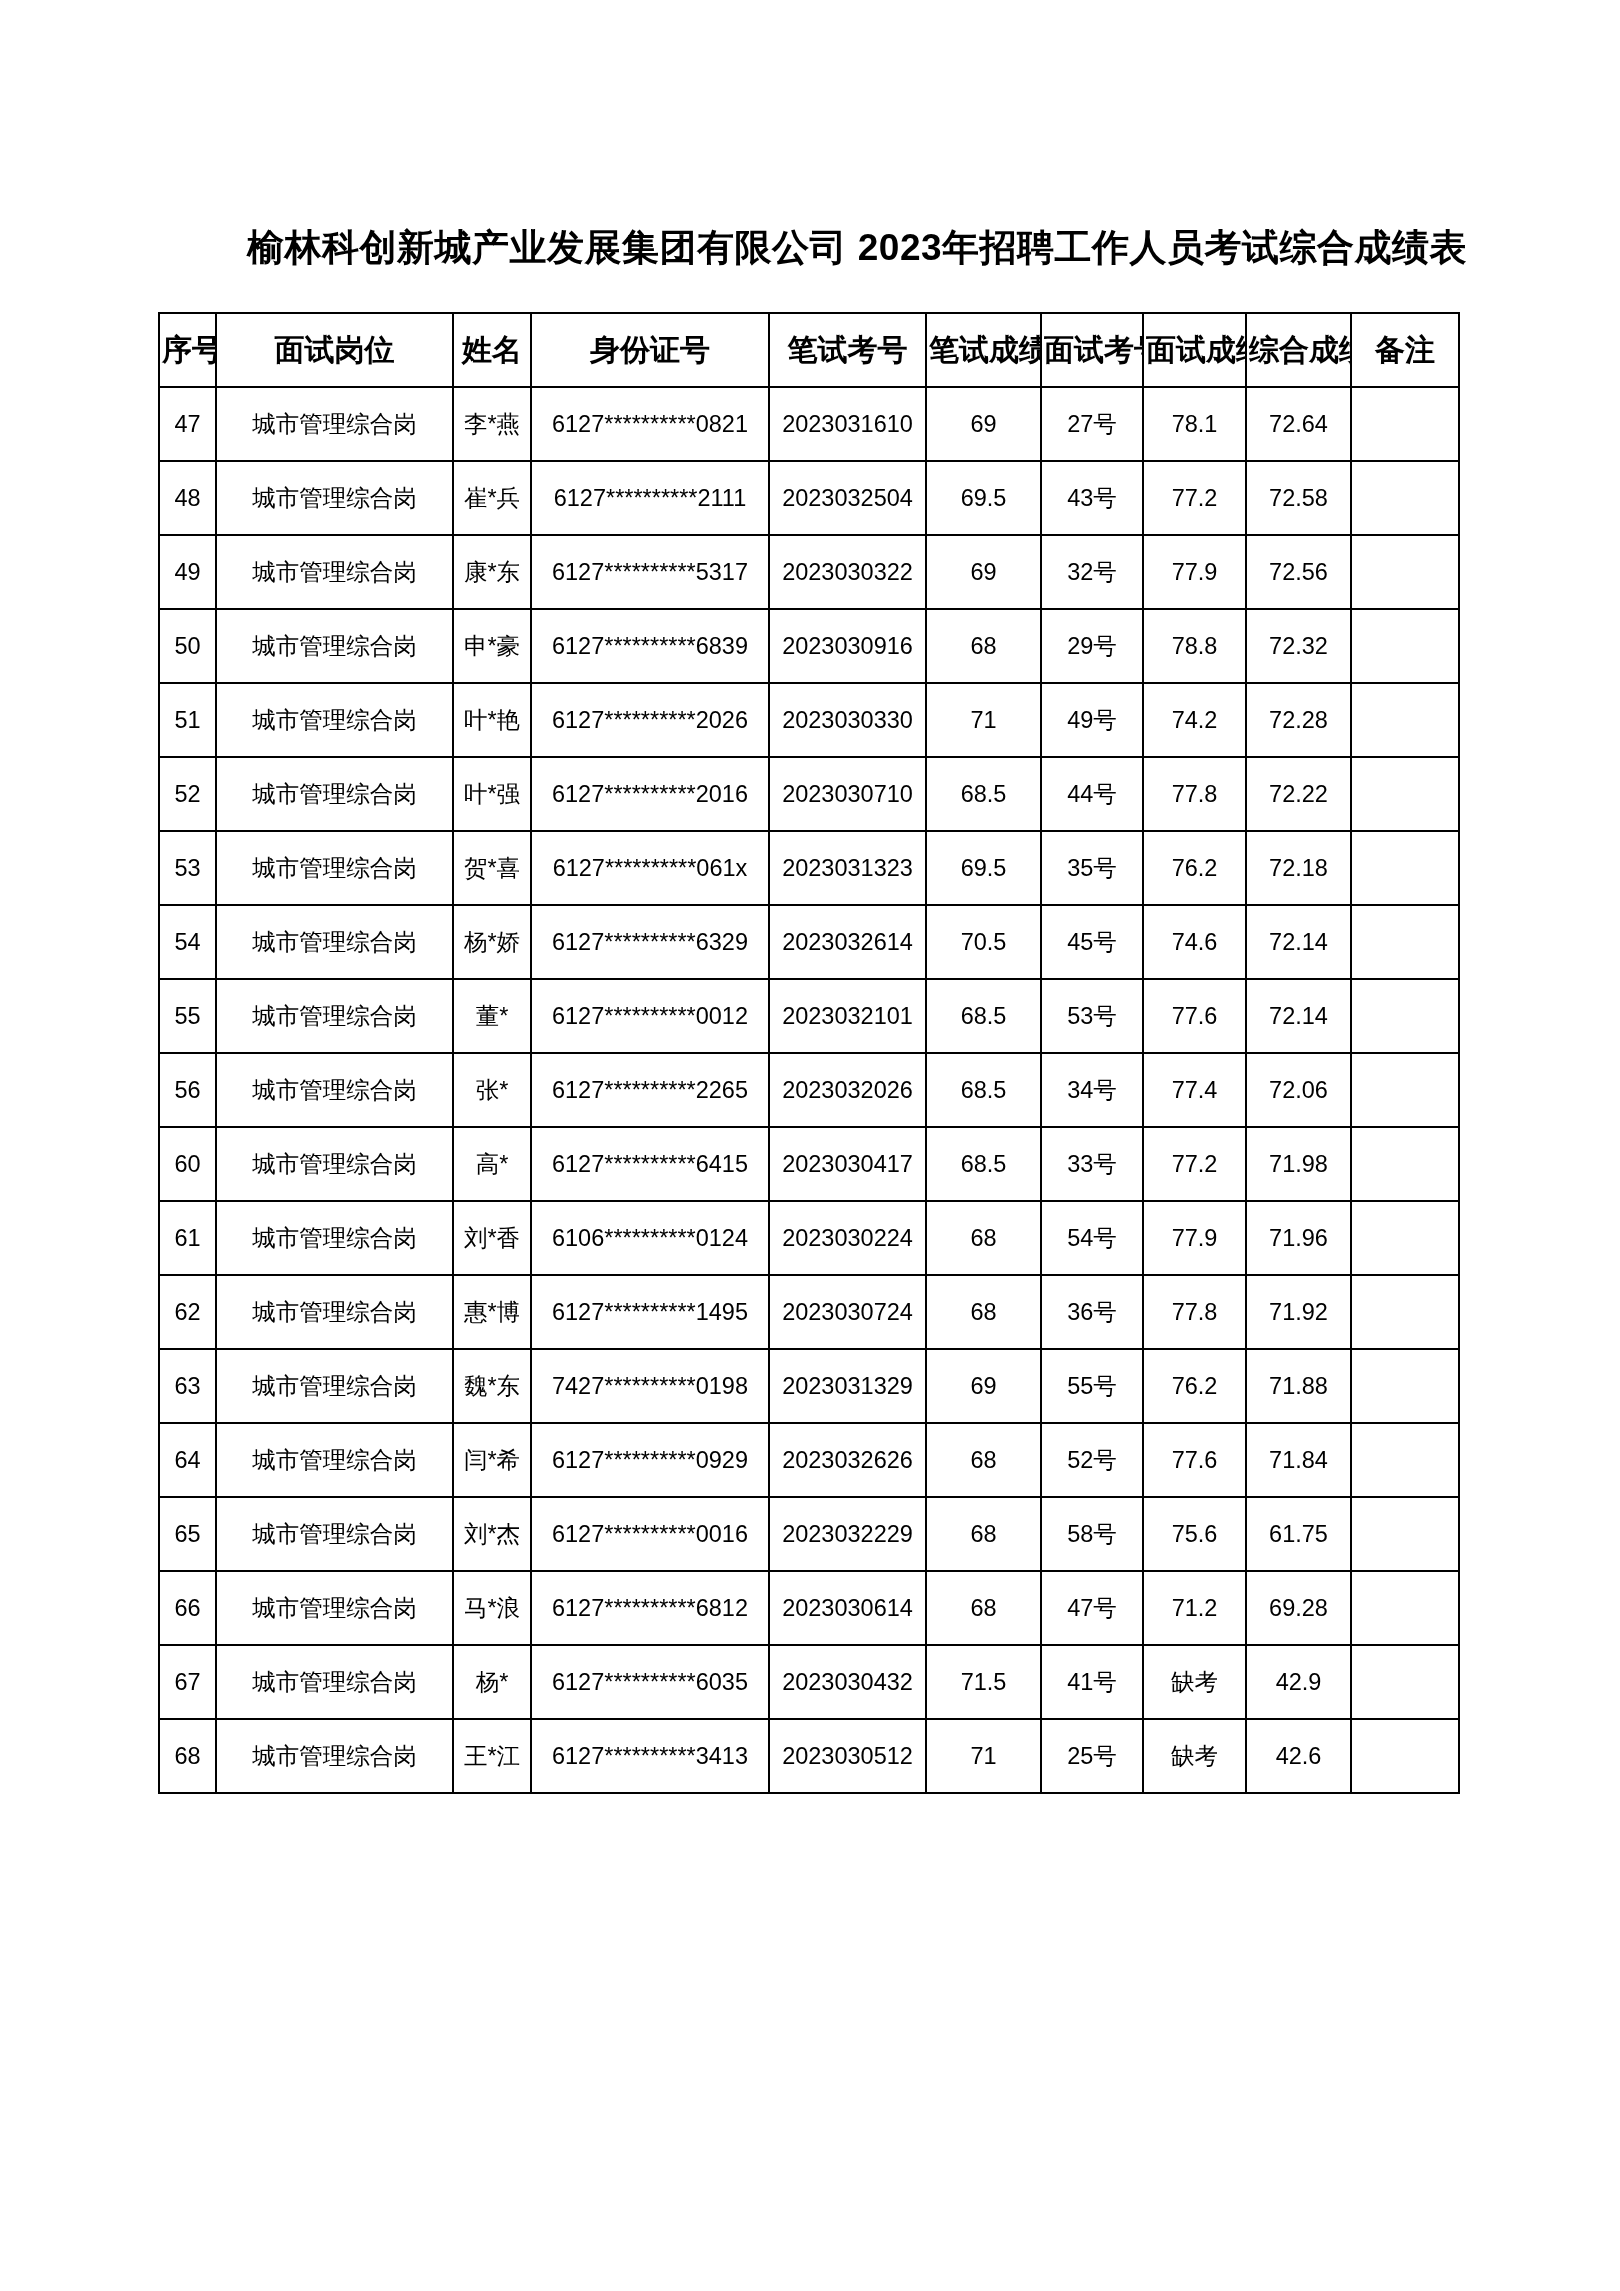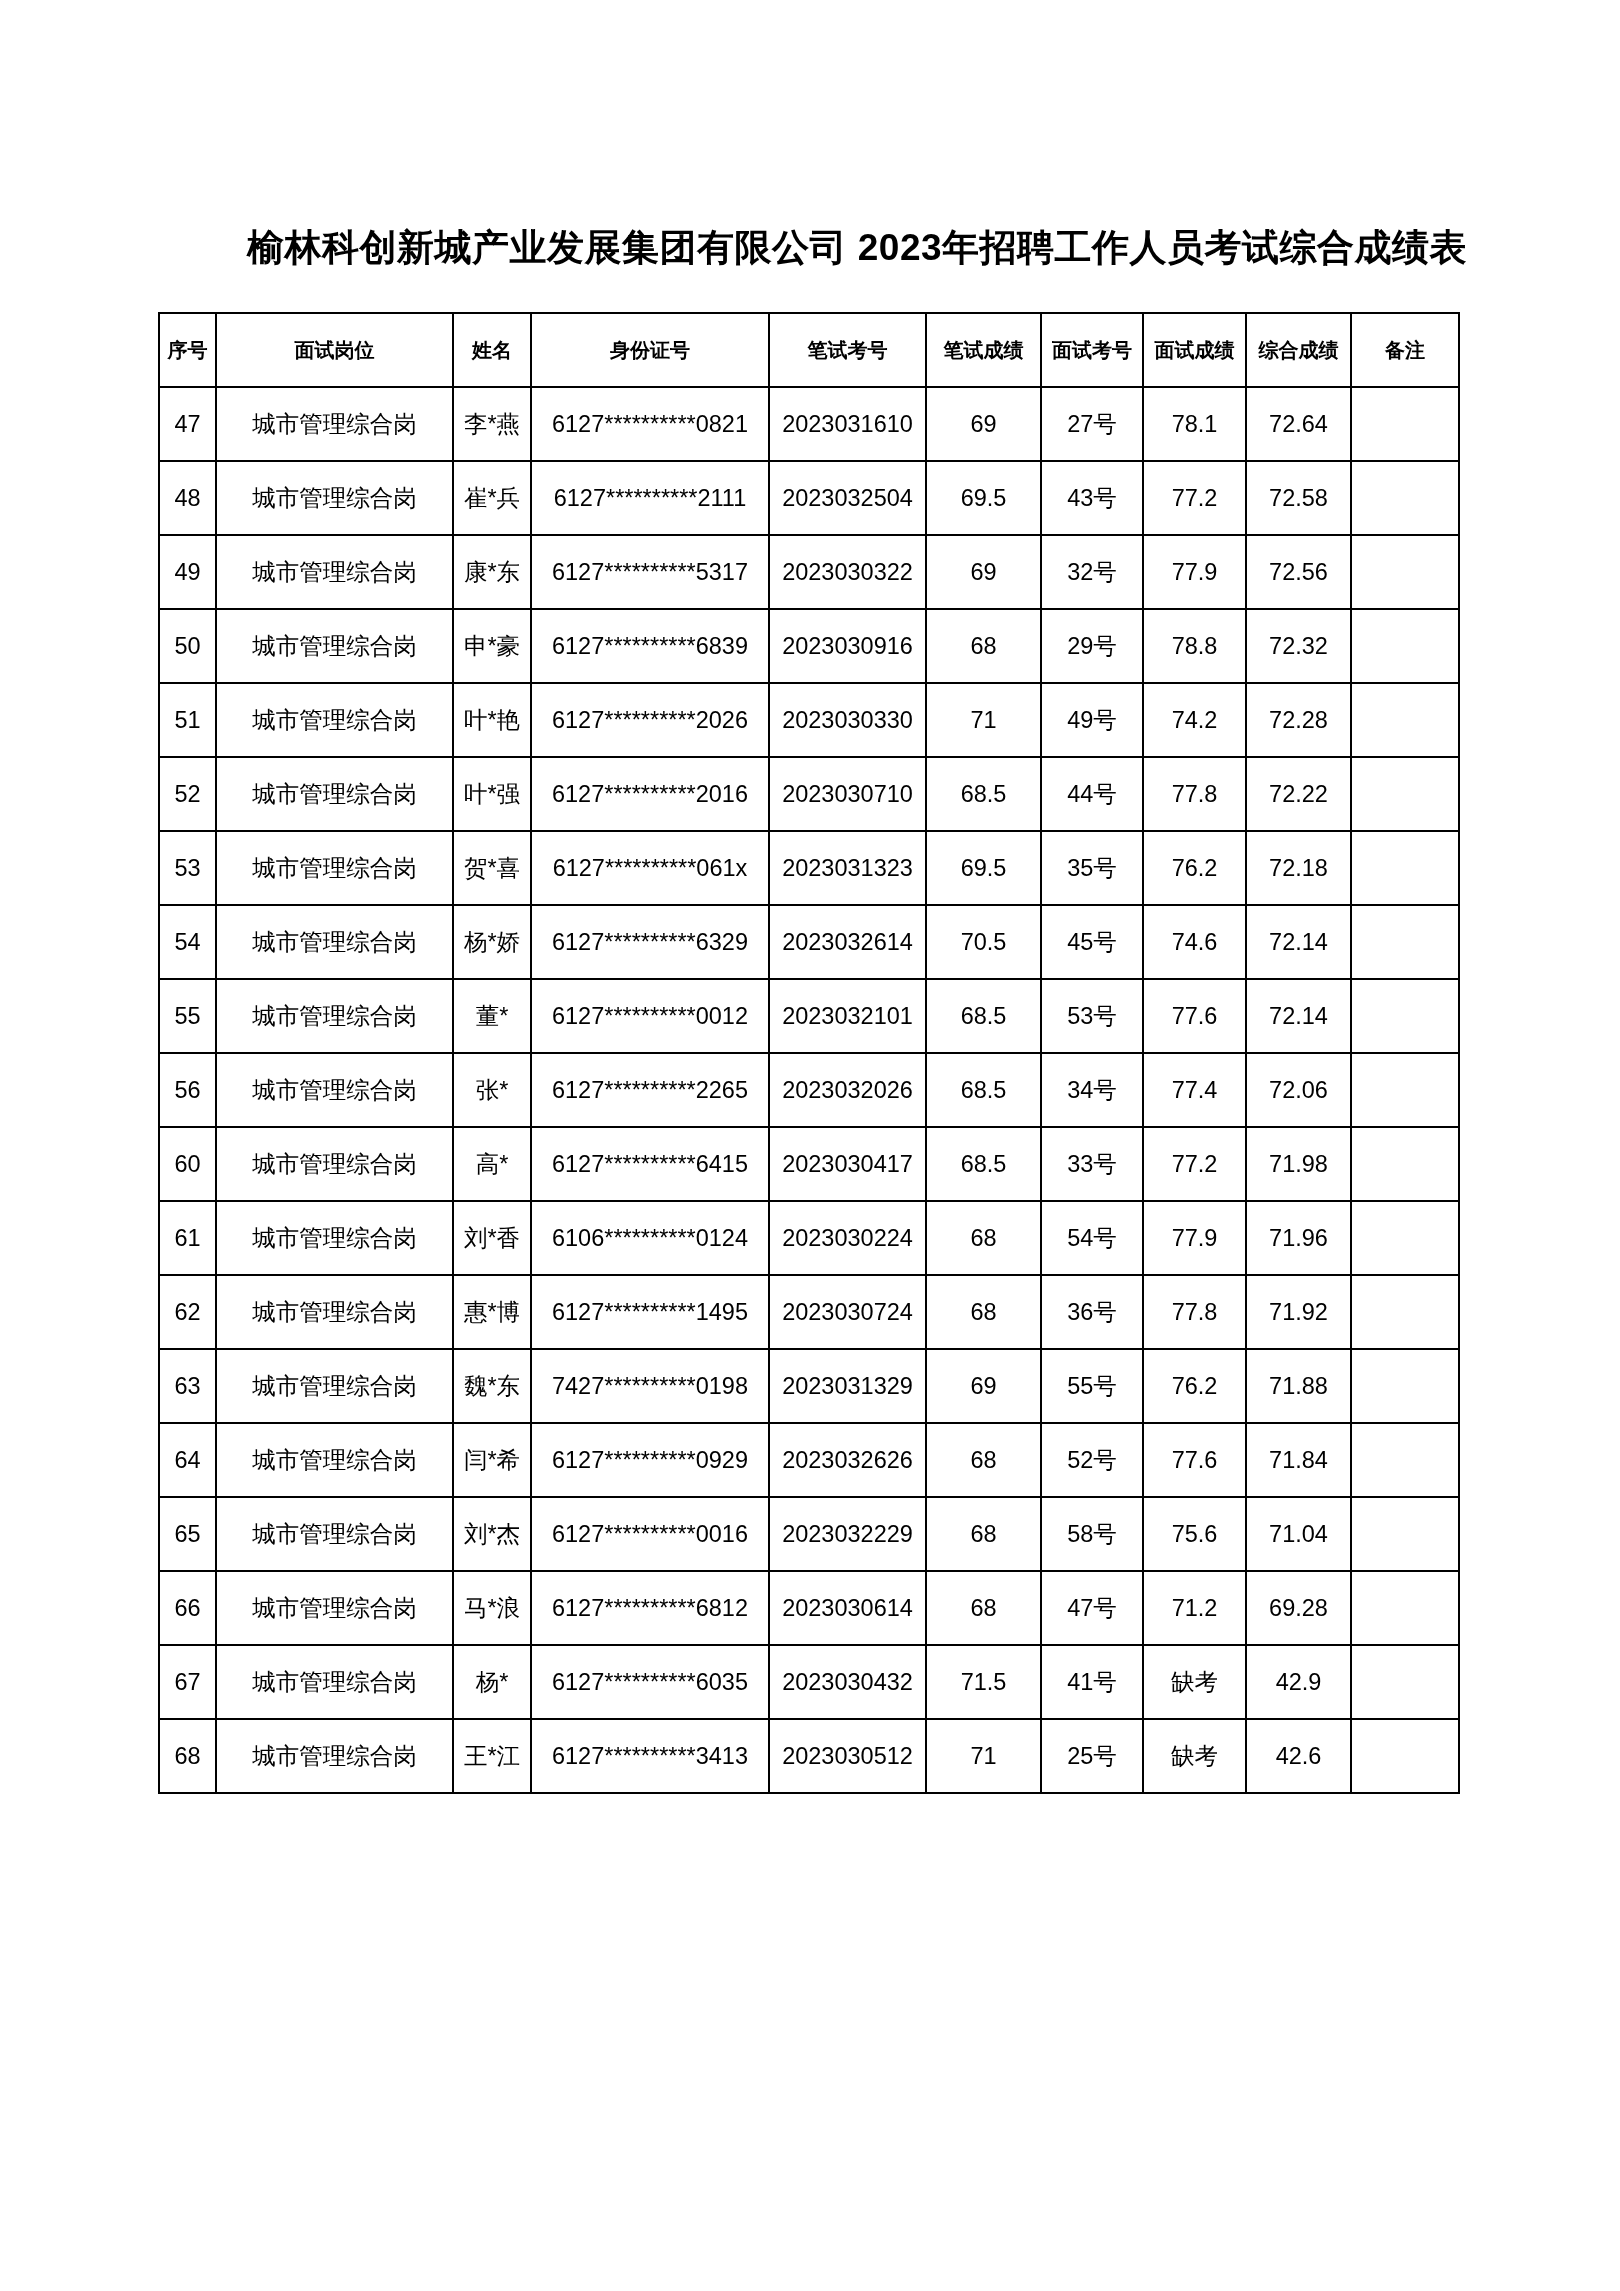--- a/index.html
+++ b/index.html
@@ -43,21 +43,21 @@
     border-bottom: 2.9px solid #000000;
     text-align: center;
     vertical-align: middle;
     height: 74px;
     padding: 0 2px;
     overflow: hidden;
     white-space: nowrap;
     box-sizing: border-box;
   }
   .score-table th {
-    font-size: 20px;
+    font-size: 30px;
     font-weight: bold;
   }
   .score-table td {
     font-size: 23.5px;
     font-weight: normal;
   }
   col.c-seq    { width: 57px;  }
   col.c-post   { width: 237px; }
   col.c-name   { width: 78px;  }
   col.c-id     { width: 238px; }
@@ -283,21 +283,21 @@
       </tr>
       <tr>
         <td>65</td>
         <td>城市管理综合岗</td>
         <td>刘*杰</td>
         <td>6127**********0016</td>
         <td>2023032229</td>
         <td>68</td>
         <td>58号</td>
         <td>75.6</td>
-        <td>71.04</td>
+        <td>61.75</td>
         <td></td>
       </tr>
       <tr>
         <td>66</td>
         <td>城市管理综合岗</td>
         <td>马*浪</td>
         <td>6127**********6812</td>
         <td>2023030614</td>
         <td>68</td>
         <td>47号</td>

